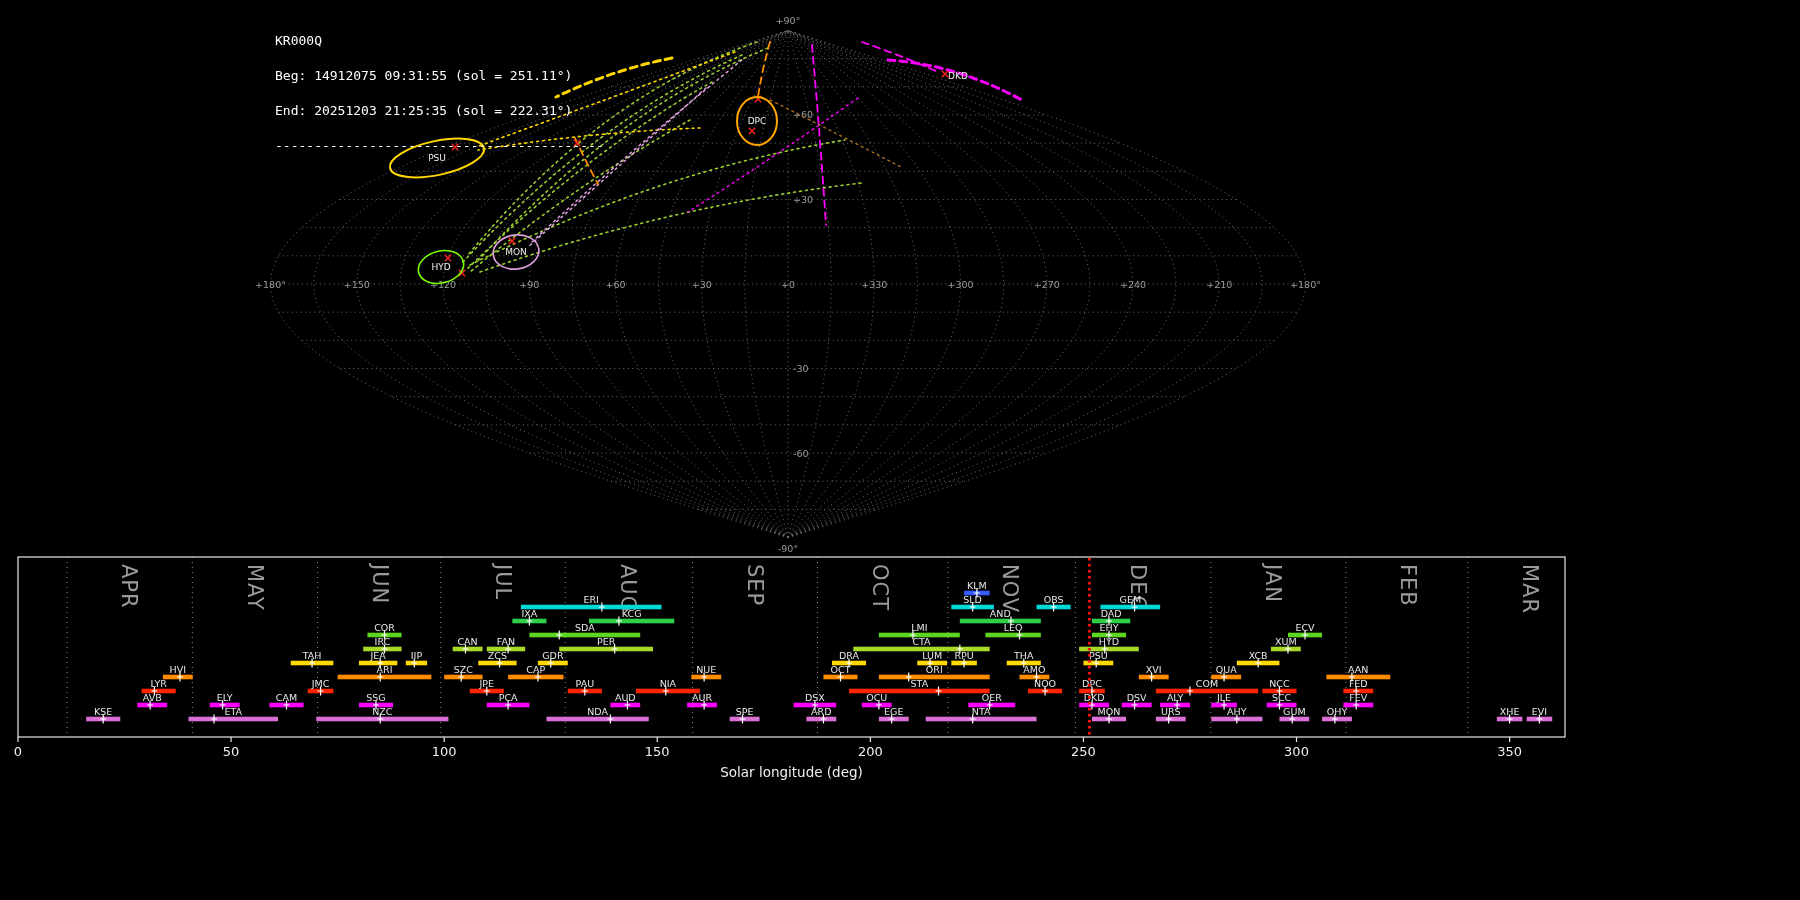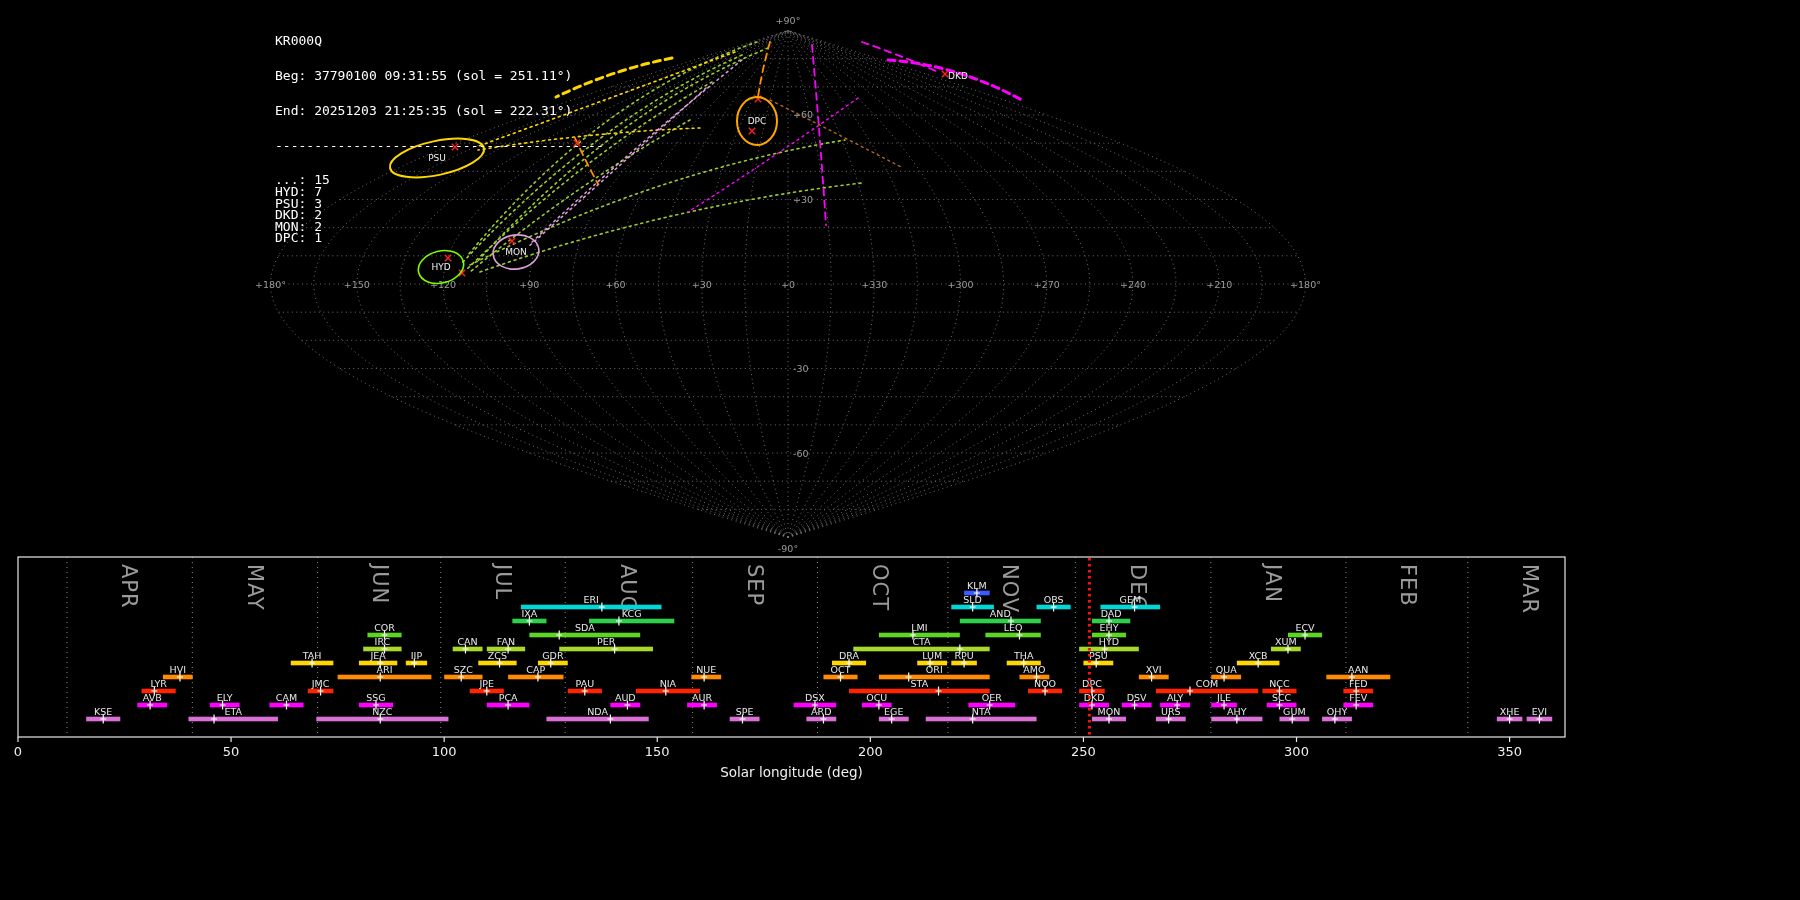--- a/index.html
+++ b/index.html
@@ -430,18 +430,17 @@
         <line x1="1296.5123966942149" y1="737" x2="1296.5123966942149" y2="742" stroke="#e8e8e8" stroke-width="1.2"></line>
         <text x="1296.5123966942149" y="756" text-anchor="middle" fill="#f0f0f0" font-size="13">300</text>
         <line x1="1509.5977961432507" y1="737" x2="1509.5977961432507" y2="742" stroke="#e8e8e8" stroke-width="1.2"></line>
         <text x="1509.5977961432507" y="756" text-anchor="middle" fill="#f0f0f0" font-size="13">350</text>
         <text x="791.5" y="777" text-anchor="middle" fill="#f0f0f0" font-size="13.5">Solar longitude (deg)</text>
       </g>
     </svg>
 
   <div class="info">
     <div>KR000Q</div>
-    <div>Beg: 37790100 09:31:55 (sol = 251.11°)</div>
+    <div>Beg: 14912075 09:31:55 (sol = 251.11°)</div>
     <div>End: 20251203 21:25:35 (sol = 222.31°)</div>
     <div>------------------------------------------</div>
-    <div id="count-list"><div>...: 15</div><div>HYD: 7</div><div>PSU: 3</div><div>DKD: 2</div><div>MON: 2</div><div>DPC: 1</div></div>
   </div>
 </div>
 
 </body></html>

